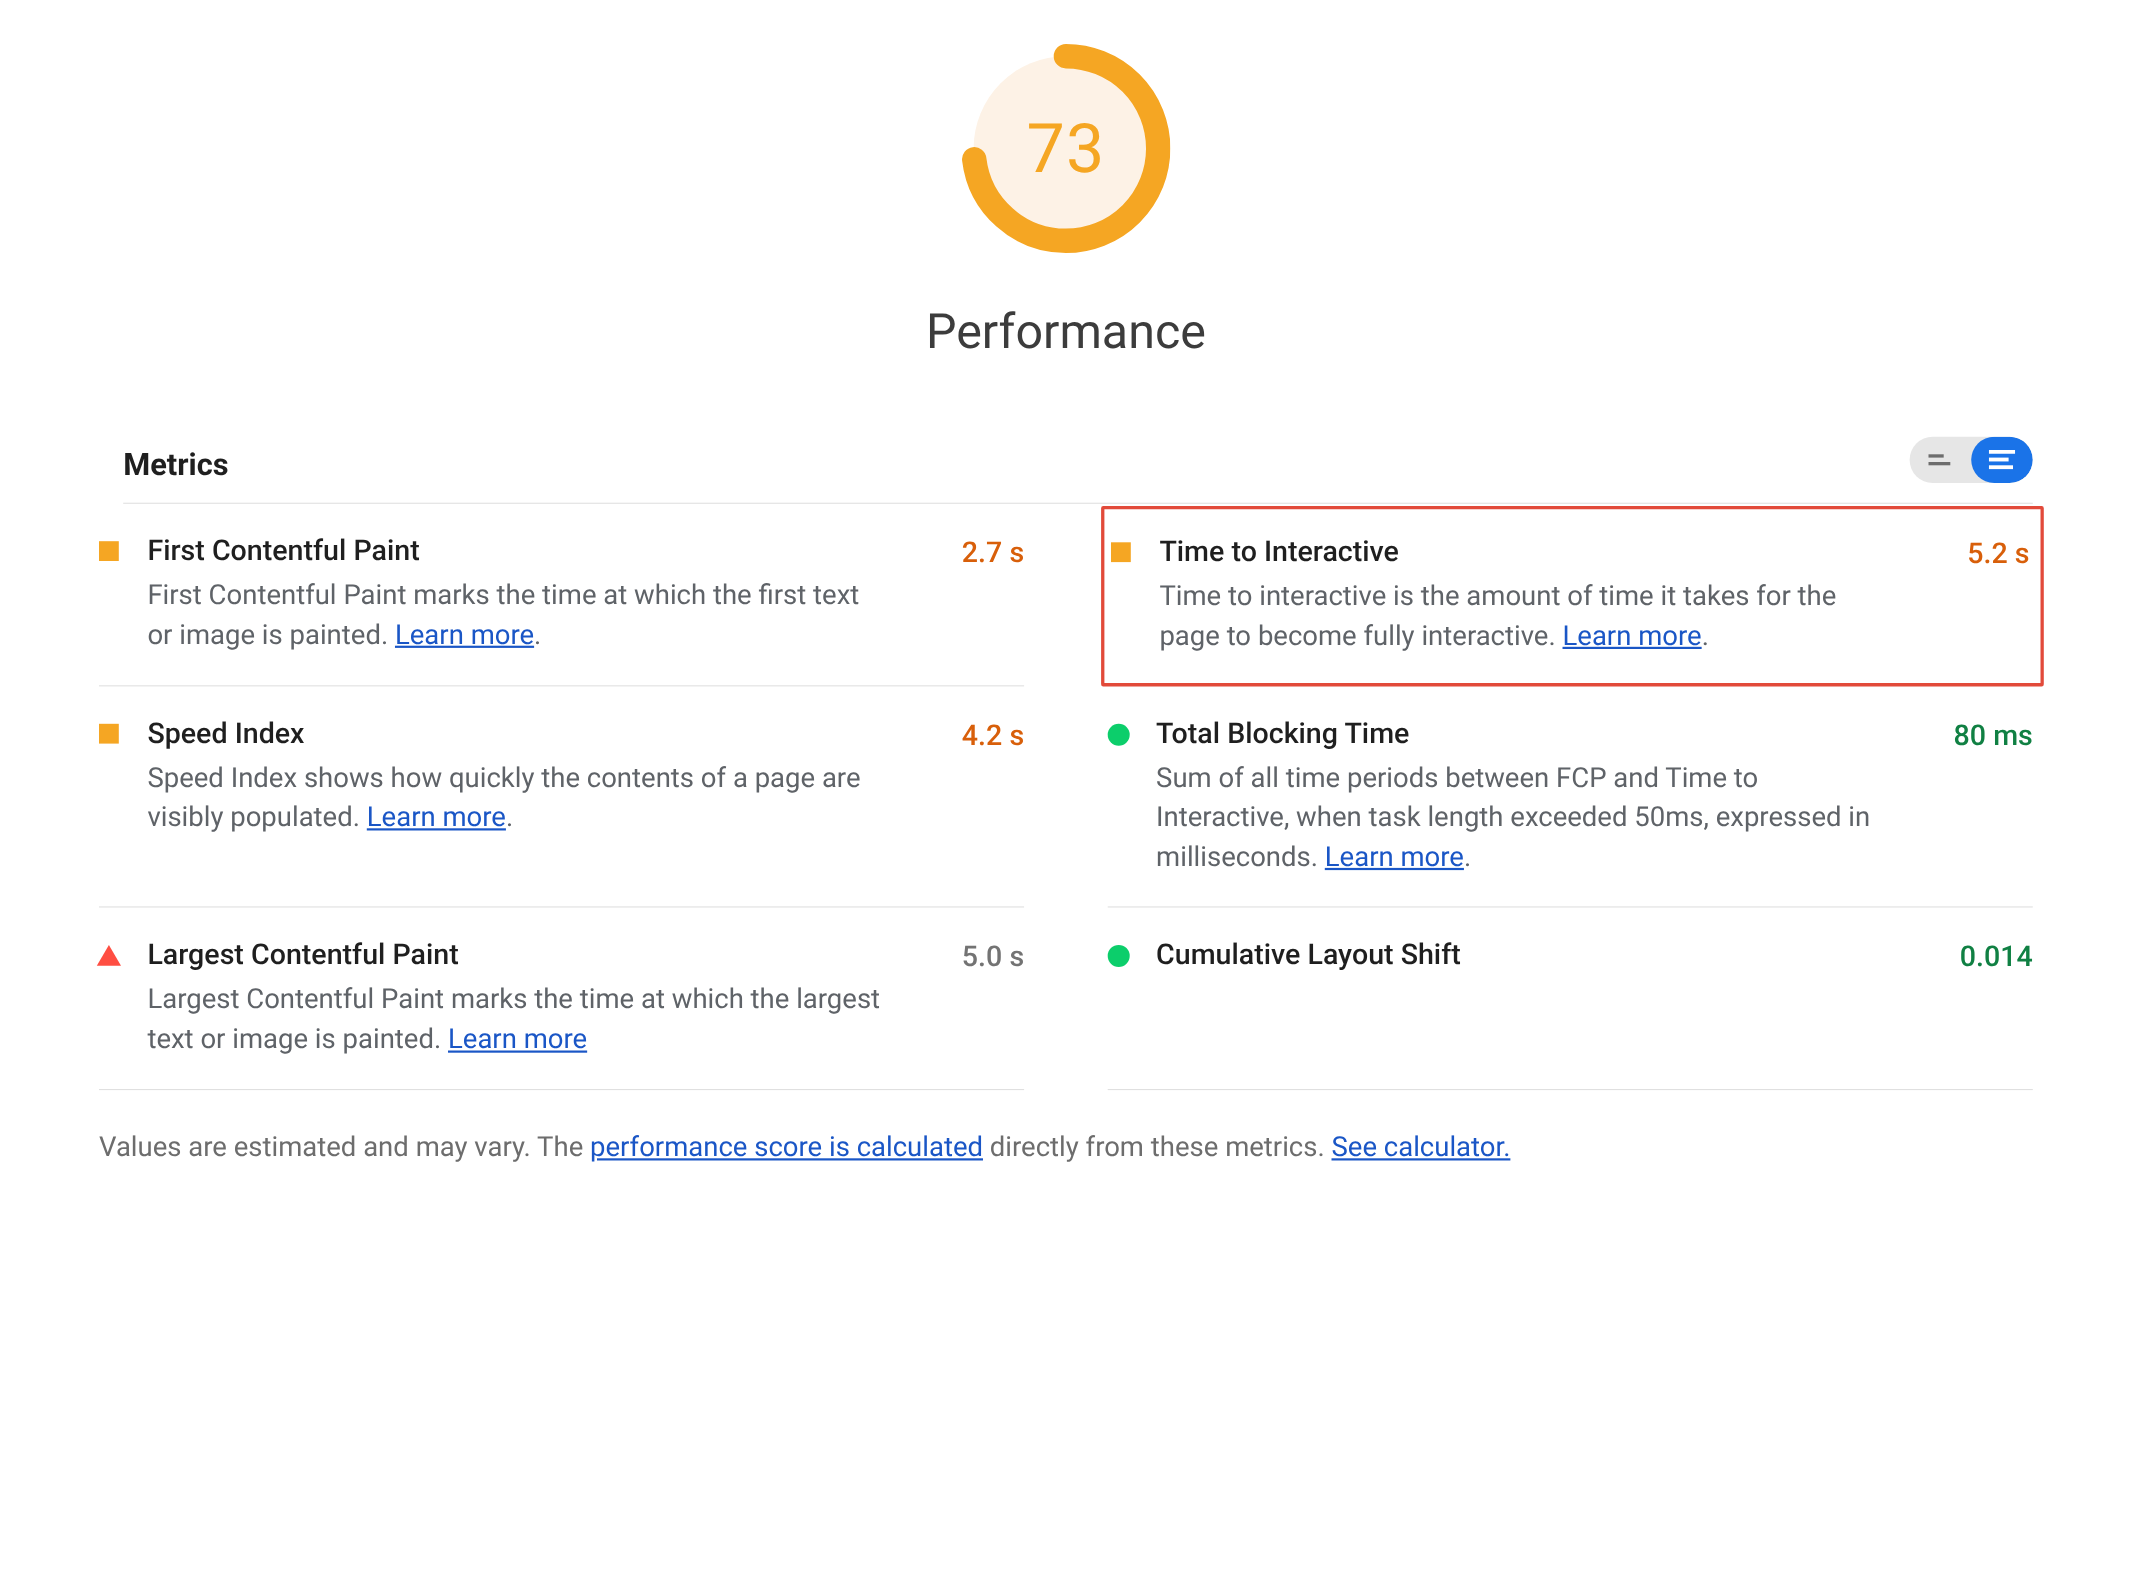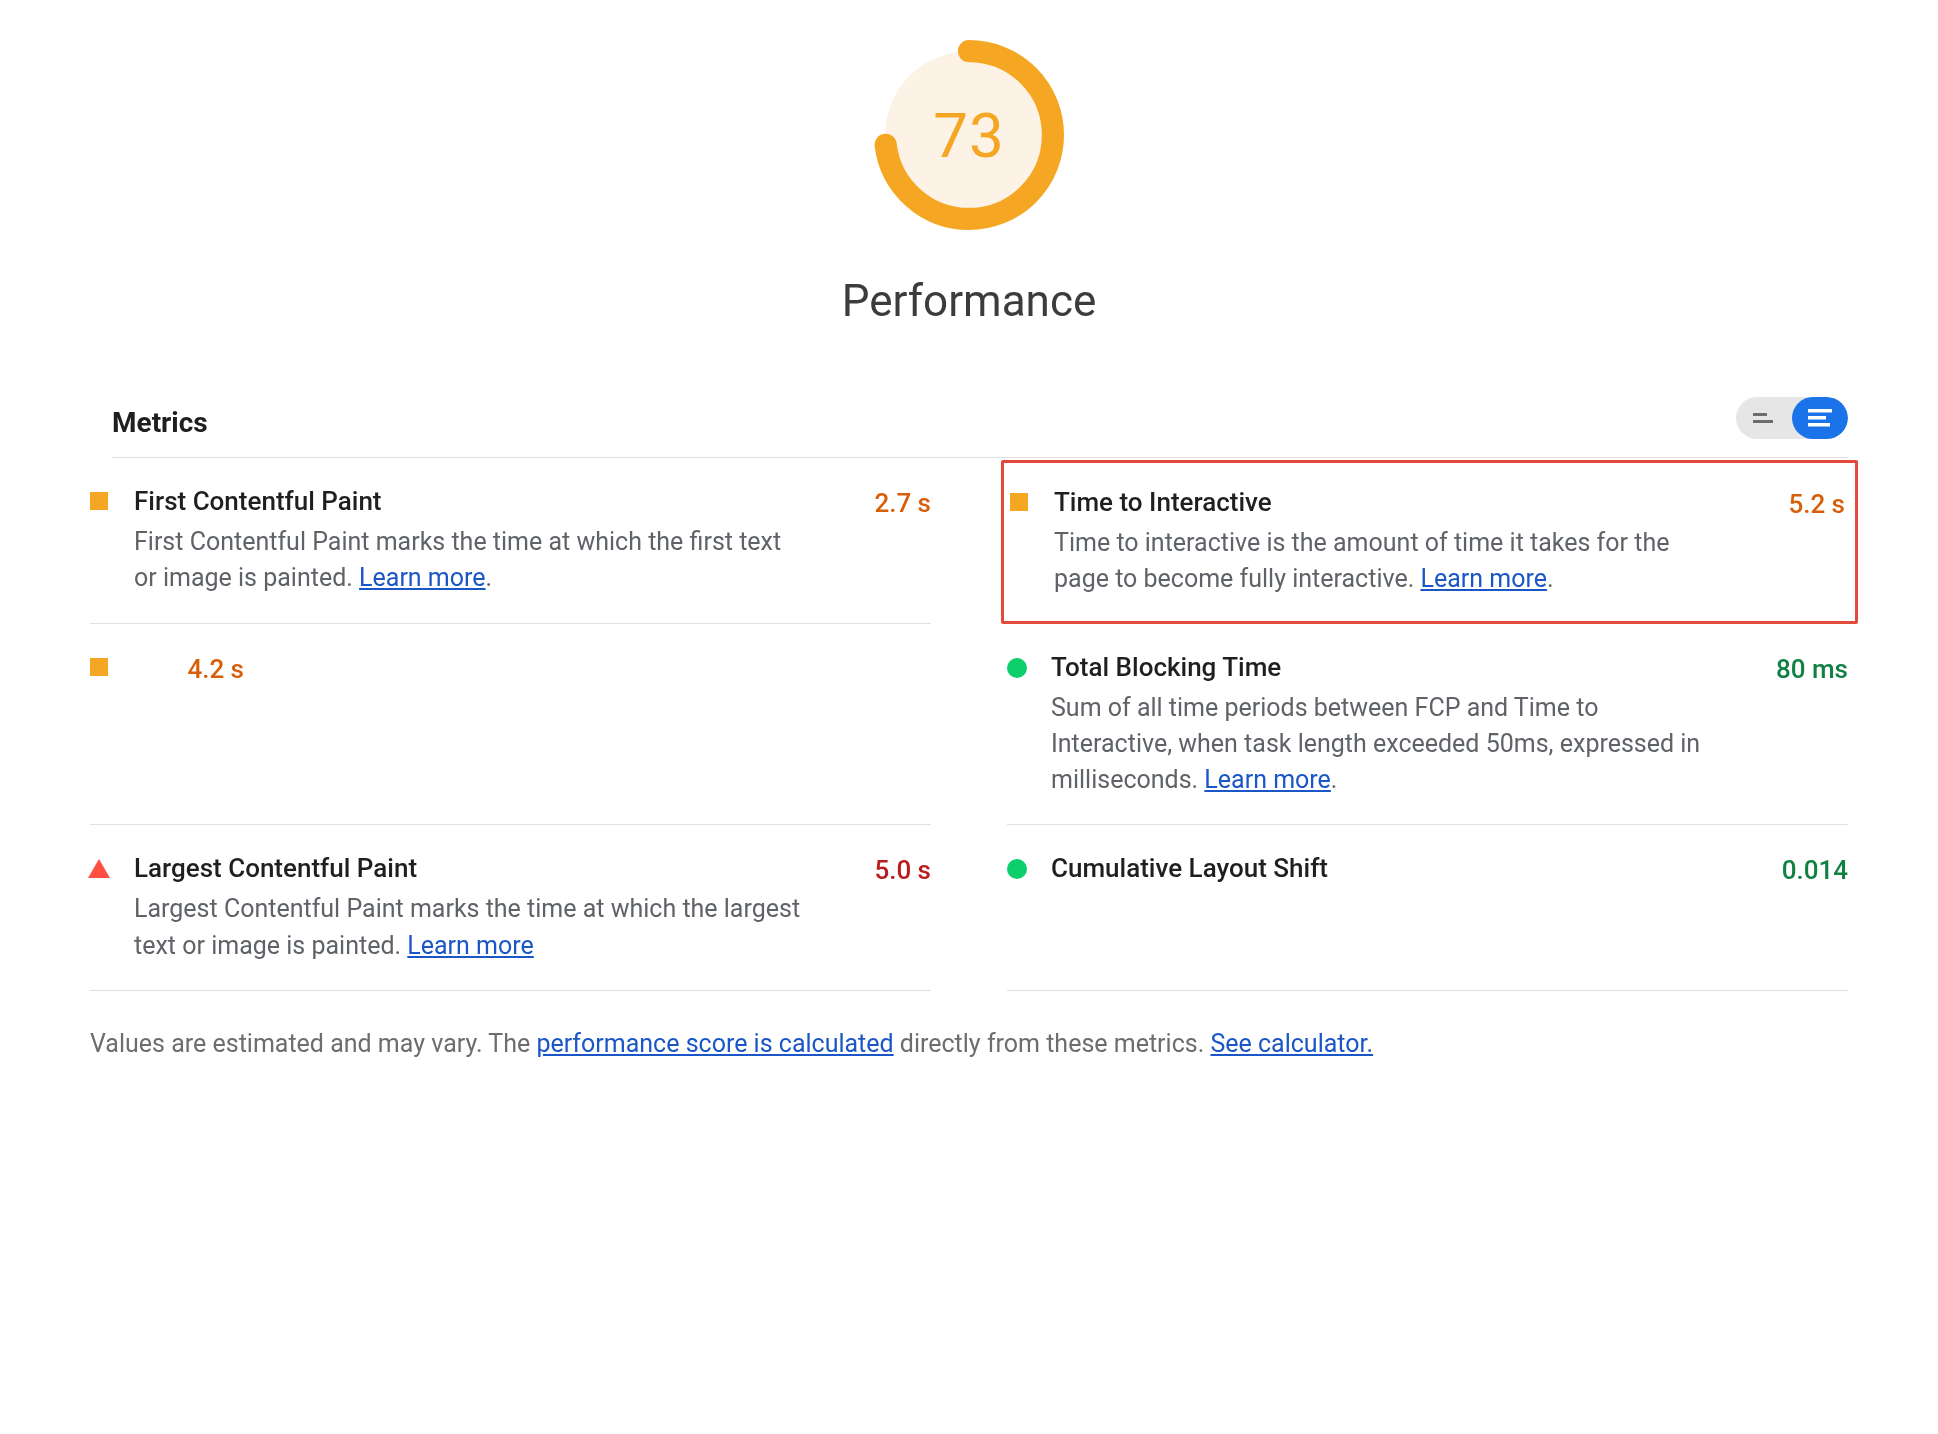--- a/index.html
+++ b/index.html
@@ -30,21 +30,21 @@
   .metric { position: relative; display: flex; padding: 28px 0 26px 0; border-bottom: 1px solid #e0e0e0; }
   .metric.highlight { border: 3px solid #e24a3a; border-radius: 2px; padding: 24px 10px 22px 6px; margin: 2px -10px 0 -6px; }
   .metric .icon { width: 44px; padding-top: 6px; display: flex; justify-content: flex-start; }
   .metric .body { flex: 1; padding-right: 20px; }
   .metric .title { font-size: 26px; font-weight: 500; color: #1f1f1f; margin-bottom: 8px; }
   .metric .desc { font-size: 25px; line-height: 1.45; color: #5f6368; }
   .metric .desc a { color: #1a56c6; text-decoration: underline; }
   .metric .val { min-width: 110px; text-align: right; font-size: 26px; font-weight: 500; white-space: nowrap; padding-top: 2px; }
 
   .val.avg { color: #d85f0a; }
-  .val.fail { color: #b91c1c; }
+  .val.fail { color: #737373; }
   .val.pass { color: #108043; }
 
   .ico-square { width: 18px; height: 18px; background: #f5a623; }
   .ico-circle { width: 20px; height: 20px; background: #0cce6b; border-radius: 50%; }
   .ico-triangle { width: 0; height: 0; border-left: 11px solid transparent; border-right: 11px solid transparent; border-bottom: 19px solid #ff4e42; margin-left: -2px; }
 
   
   .footer { margin-top: 38px; font-size: 25px; color: #6d6d6d; }
   .footer a { color: #1a56c6; text-decoration: underline; }
 </style>
@@ -102,20 +102,24 @@
         <div class="body">
           <div class="title">Time to Interactive</div>
           <div class="desc"><span>Time to interactive is the amount of time it takes for the page to become fully interactive. </span><a href="#">Learn more</a><span>.</span></div>
         </div>
         <div class="val avg">5.2 s</div>
       </div>
       <div class="metric">
         <div class="icon">
           <div class="ico-square"></div>
         </div>
+        <div class="body">
+          <div class="title">Speed Index</div>
+          <div class="desc"><span>Speed Index shows how quickly the contents of a page are visibly populated. </span><a href="#">Learn more</a><span>.</span></div>
+        </div>
         <div class="val avg">4.2 s</div>
       </div>
       <div class="metric">
         <div class="icon">
           <div class="ico-circle"></div>
         </div>
         <div class="body">
           <div class="title">Total Blocking Time</div>
           <div class="desc"><span>Sum of all time periods between FCP and Time to Interactive, when task length exceeded 50ms, expressed in milliseconds. </span><a href="#">Learn more</a><span>.</span></div>
         </div>

